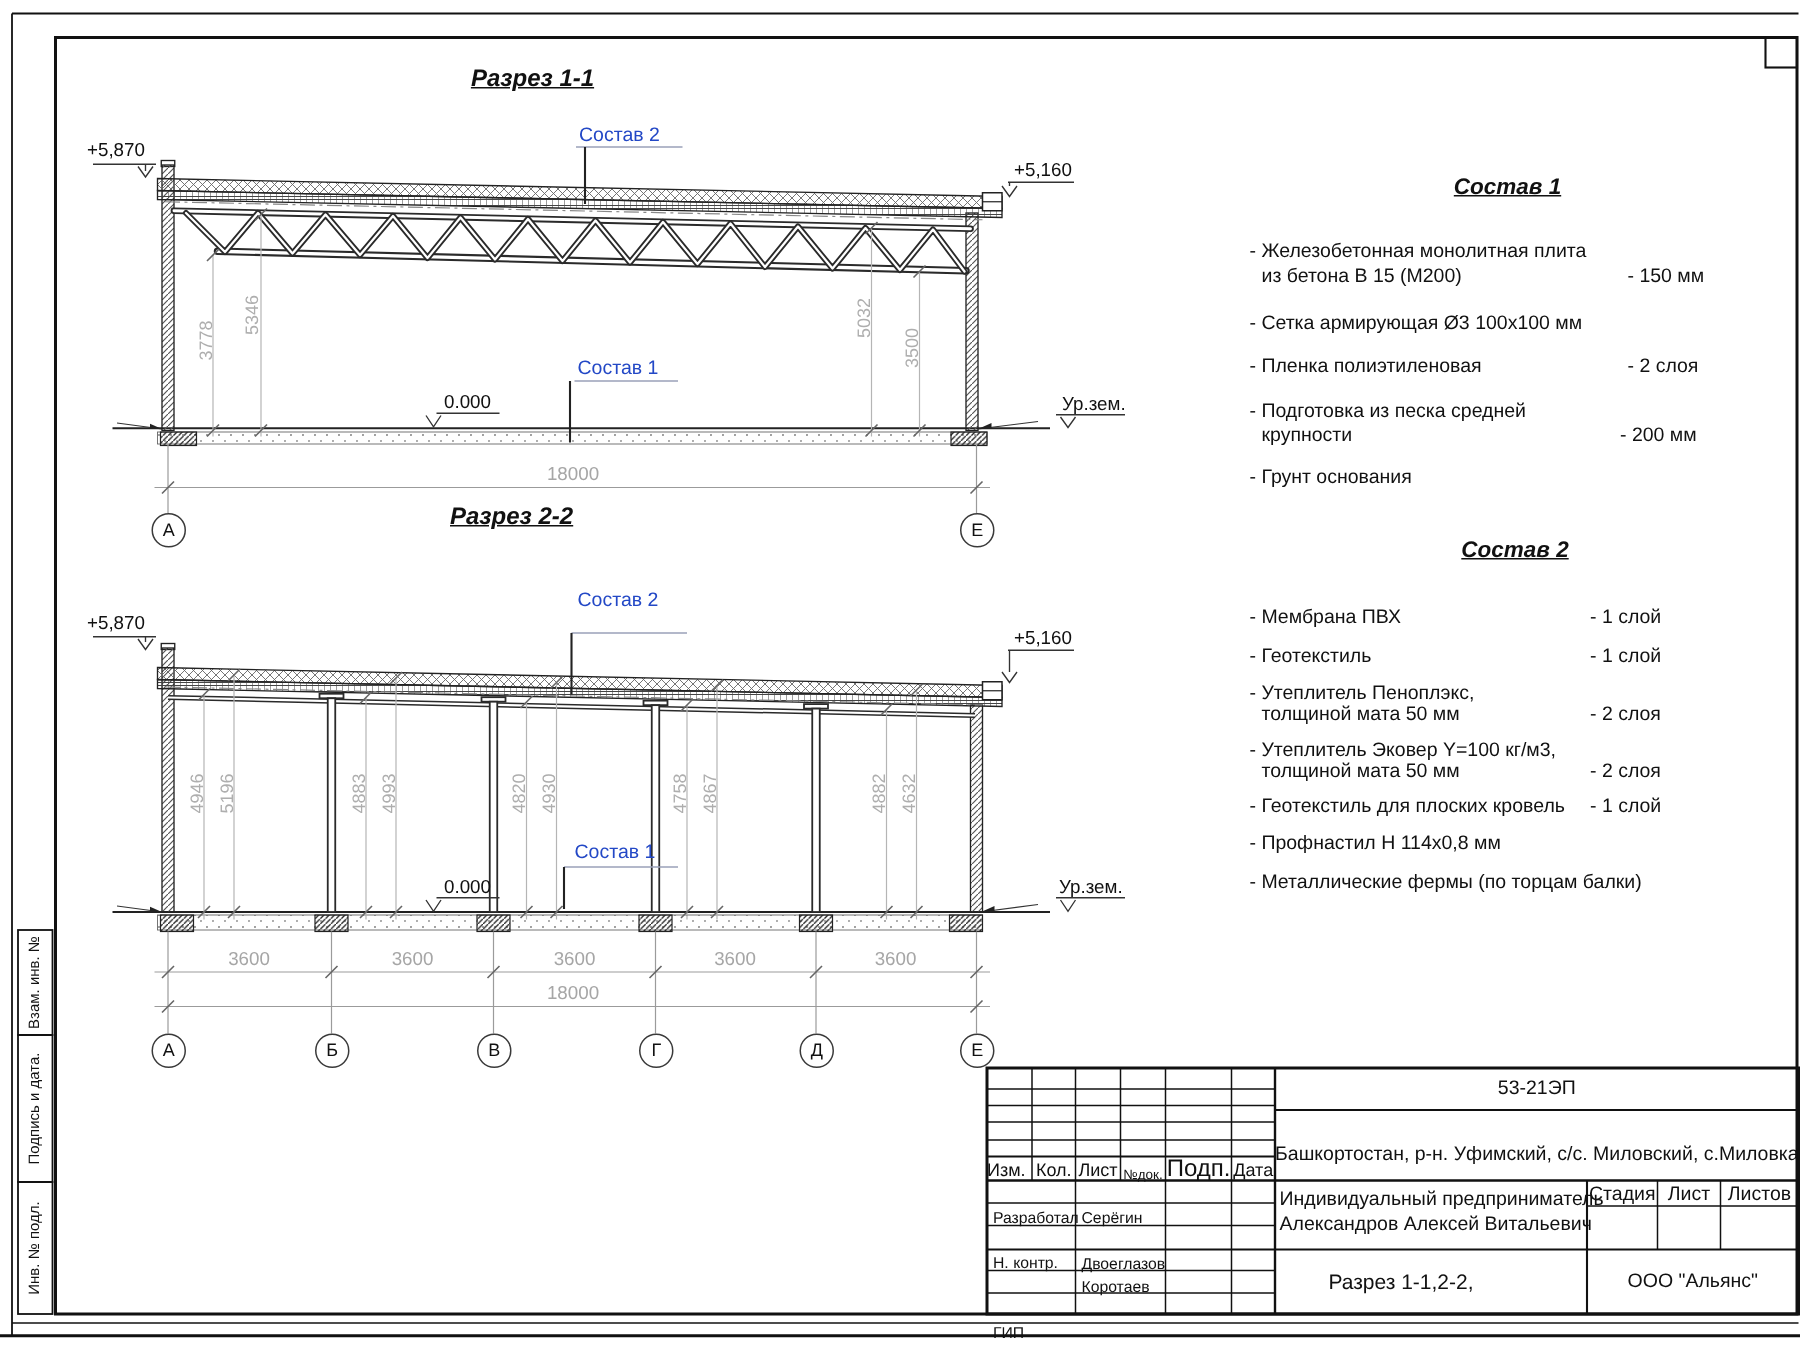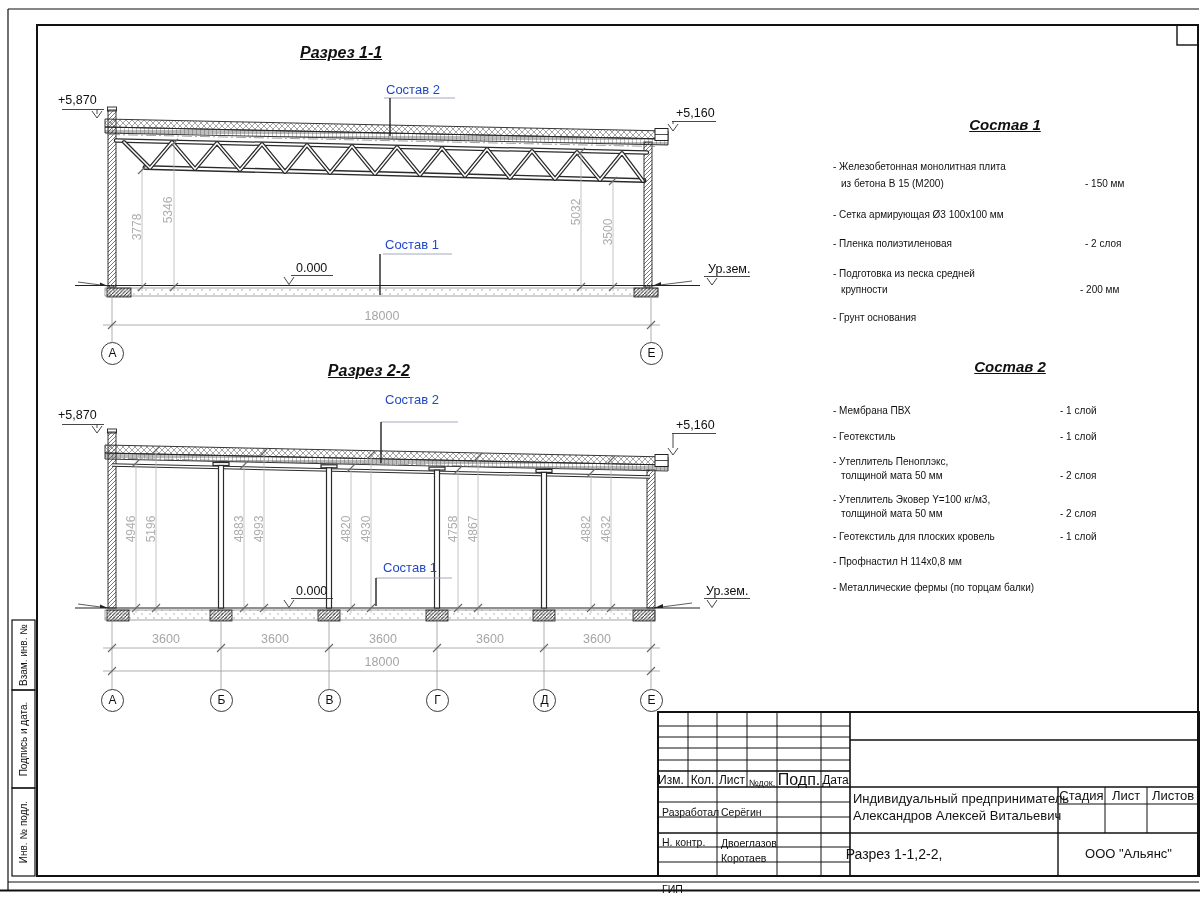--- a/index.html
+++ b/index.html
@@ -10,21 +10,21 @@
   .g{color:#a6a6a6}
   .vdim{position:absolute;width:80px;height:16px;text-align:center;
         transform:rotate(-90deg);color:#aeaeae;font-size:12px;white-space:nowrap;line-height:16px}
   .bubble{position:absolute;width:21px;height:21px;border:1.3px solid #3a3a3a;border-radius:50%;
           text-align:center;line-height:21px;font-size:12px;background:#fff}
   .blue{color:#2348c6;font-size:13px}
   .sec-title{position:absolute;font-size:16px;font-style:italic;font-weight:bold;
              text-decoration:underline;white-space:nowrap}
   .sos-title{position:absolute;font-size:15px;font-style:italic;font-weight:bold;
              text-decoration:underline;width:130px;text-align:center;white-space:nowrap}
-  .sos{font-size:10px}
+  .sos{font-size:13px}
   .tb{font-size:13px}
   .tbs{font-size:10.5px}
   .ctr{text-align:center}
   .strip{position:absolute;width:92px;height:14px;text-align:center;font-size:10px;
          transform:rotate(-90deg);white-space:nowrap;line-height:14px}
 </style>
 </head>
 <body>
 
 <div class="page">
@@ -274,22 +274,22 @@
     <line x1="658" y1="802" x2="850" y2="802" stroke-width="1"></line>
     <line x1="658" y1="817" x2="850" y2="817" stroke-width="1"></line>
     <line x1="658" y1="833" x2="1199" y2="833" stroke-width="1.4"></line>
     <line x1="658" y1="847" x2="850" y2="847" stroke-width="1"></line>
     <line x1="658" y1="862" x2="850" y2="862" stroke-width="1"></line>
     <line x1="850" y1="740" x2="1199" y2="740" stroke-width="1.4"></line>
     <line x1="1058" y1="804" x2="1199" y2="804" stroke-width="1"></line>
   </g>
 </svg>
 
-<div class="sec-title" style="left:300px;top:44px;width:110px;text-align:left">Разрез 1-1</div>
-<div class="sec-title" style="left:300px;top:362px;width:110px;text-align:right">Разрез 2-2</div>
+<div class="sec-title" style="left:300px;top:44px;width:110px;text-align:center">Разрез 1-1</div>
+<div class="sec-title" style="left:300px;top:336px;width:110px;text-align:left">Разрез 2-2</div>
 
 <div class="t" style="left:58px;top:93px">+5,870</div>
 <div class="t" style="left:676px;top:106px">+5,160</div>
 <div class="t" style="left:296px;top:261px">0.000</div>
 <div class="t" style="left:708px;top:262px">Ур.зем.</div>
 <div class="t blue" style="left:386px;top:83px">Состав 2</div>
 <div class="t blue" style="left:385px;top:238px">Состав 1</div>
 <div class="vdim" style="left:97px;top:219px">3778</div>
 <div class="vdim" style="left:128px;top:202px">5346</div>
 <div class="vdim" style="left:536px;top:204px">5032</div>
@@ -348,26 +348,28 @@
 <div class="t sos" style="left:841px;top:469px">толщиной мата 50 мм</div>
 <div class="t sos" style="left:1060px;top:469px">- 2 слоя</div>
 <div class="t sos" style="left:833px;top:493px">- Утеплитель Эковер Y=100 кг/м3,</div>
 <div class="t sos" style="left:841px;top:507px">толщиной мата 50 мм</div>
 <div class="t sos" style="left:1060px;top:507px">- 2 слоя</div>
 <div class="t sos" style="left:833px;top:530px">- Геотекстиль для плоских кровель</div>
 <div class="t sos" style="left:1060px;top:530px">- 1 слой</div>
 <div class="t sos" style="left:833px;top:555px">- Профнастил Н 114х0,8 мм</div>
 <div class="t sos" style="left:833px;top:581px">- Металлические фермы (по торцам балки)</div>
 
+<div class="t tb ctr" style="left:850px;top:718px;width:349px">53-21ЭП</div>
+<div class="t tb ctr" style="left:850px;top:762px;width:349px">Башкортостан, р-н. Уфимский, с/с. Миловский, с.Миловка</div>
 <div class="t tb" style="left:853px;top:792px">Индивидуальный предприниматель</div>
 <div class="t tb" style="left:853px;top:809px">Александров Алексей Витальевич</div>
 <div class="t tb ctr" style="left:1058px;top:789px;width:47px">Стадия</div>
 <div class="t tb ctr" style="left:1105px;top:789px;width:42px">Лист</div>
 <div class="t tb ctr" style="left:1147px;top:789px;width:52px">Листов</div>
-<div class="t ctr" style="left:810px;top:847px;width:168px;font-size:14px">Разрез 1-1,2-2,</div>
+<div class="t ctr" style="left:850px;top:847px;width:168px;font-size:14px">Разрез 1-1,2-2,</div>
 <div class="t tb ctr" style="left:1058px;top:847px;width:141px">ООО "Альянс"</div>
 <div class="t ctr" style="left:658px;top:773px;width:16px;font-size:12px">Изм.</div>
 <div class="t ctr" style="left:688px;top:773px;width:29px;font-size:12px">Кол.</div>
 <div class="t ctr" style="left:717px;top:773px;width:30px;font-size:12px">Лист</div>
 <div class="t ctr" style="left:747px;top:776px;width:30px;font-size:9px">№док.</div>
 <div class="t ctr" style="left:777px;top:773px;width:44px;font-size:16px">Подп.</div>
 <div class="t ctr" style="left:821px;top:773px;width:29px;font-size:12px">Дата</div>
 <div class="t tbs" style="left:662px;top:805px">Разработал</div>
 <div class="t tbs" style="left:721px;top:805px">Серёгин</div>
 <div class="t tbs" style="left:662px;top:835px">Н. контр.</div>

